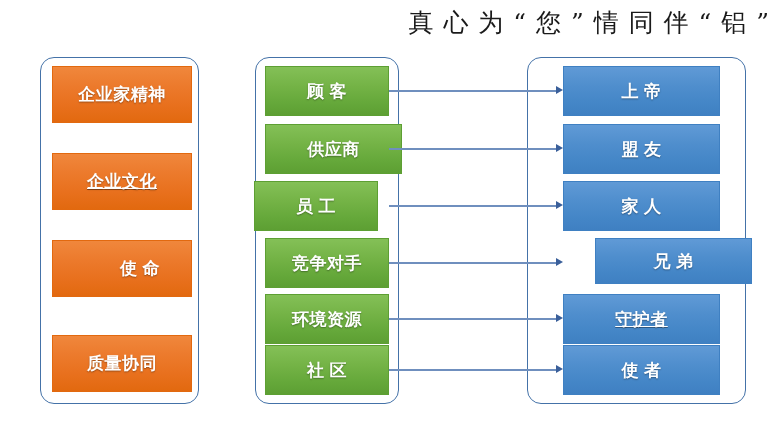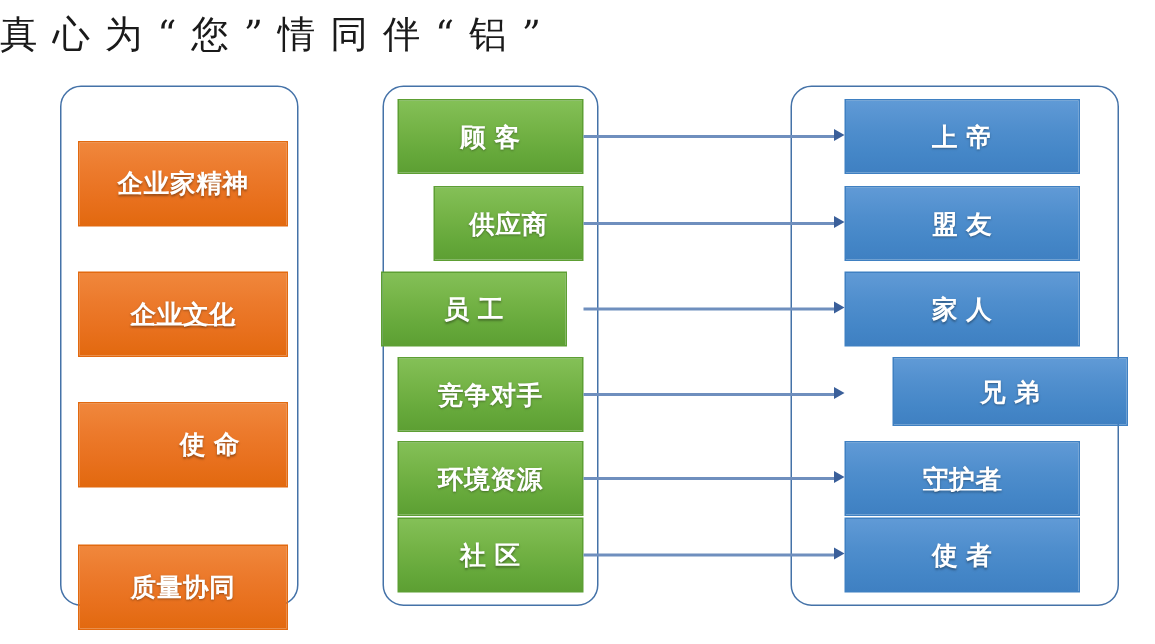--- a/index.html
+++ b/index.html
@@ -9,21 +9,21 @@
     font-family:"Liberation Sans","DejaVu Sans",sans-serif;
     overflow:hidden;
     position:relative;
   }
   #stage{position:absolute;left:0;top:0;width:770px;height:429px;}
 
   
   .title{
     position:absolute;
     left:0;top:6px;width:770px;
-    text-align:left;
+    text-align:right;
     font-family:"DejaVu Serif","Liberation Serif",serif;
     font-size:25px;
     color:#1a1a1a;
     letter-spacing:1px;
     white-space:nowrap;
   }
 
   
   .panel{
     position:absolute;
@@ -46,21 +46,20 @@
     color:#ffffff;
     font-size:17px;
     font-weight:bold;
     text-shadow:0 1px 1.5px rgba(0,0,0,.35);
     letter-spacing:0.5px;
     white-space:nowrap;
   }
   .box.orange{
     background:linear-gradient(180deg,#f0873c 0%,#ec7a2c 35%,#e8701d 70%,#e2690f 100%);
     border:1px solid #e2690f;
-    margin-top:28px;
   }
   .box.green{
     background:linear-gradient(180deg,#84c057 0%,#74b346 40%,#65a83a 75%,#5d9f33 100%);
     border:1px solid #5d9f33;
   }
   .box.blue{
     background:linear-gradient(180deg,#609ad6 0%,#4f8ecd 40%,#4486c7 75%,#3f80c2 100%);
     border:1px solid #3f80c2;
   }
 
@@ -88,21 +87,21 @@
   <div class="panel" id="panel-left"></div>
   <div class="panel" id="panel-mid"></div>
   <div class="panel" id="panel-right"></div>
 
   <div class="box orange" style="left:52px;top:66px;width:140px;height:57px;">企业家精神</div>
   <div class="box orange" style="left:52px;top:153px;width:140px;height:57px;text-decoration:underline;">企业文化</div>
   <div class="box orange" style="left:52px;top:240px;width:140px;height:57px;padding-left:36px;">使  命</div>
   <div class="box orange" style="left:52px;top:335px;width:140px;height:57px;">质量协同</div>
 
   <div class="box green" style="left:265px;top:66px;width:124px;height:50px;">顾  客</div>
-  <div class="box green" style="left:265px;top:124px;width:100px;height:50px;margin-left:24px;">供应商</div>
+  <div class="box green" style="left:265px;top:124px;width:137px;height:50px;">供应商</div>
   <div class="box green" style="left:254px;top:181px;width:124px;height:50px;">员  工</div>
   <div class="box green" style="left:265px;top:238px;width:124px;height:50px;">竞争对手</div>
   <div class="box green" style="left:265px;top:294px;width:124px;height:50px;">环境资源</div>
   <div class="box green" style="left:265px;top:345px;width:124px;height:50px;">社  区</div>
 
   <div class="box blue" style="left:563px;top:66px;width:157px;height:50px;text-align:right;">上  帝</div>
   <div class="box blue" style="left:563px;top:181px;width:157px;height:50px;">家  人</div>
   <div class="box blue" style="left:563px;top:124px;width:157px;height:50px;">盟  友</div>
   <div class="box blue" style="left:595px;top:238px;width:157px;height:46px;">兄  弟</div>
   <div class="box blue" style="left:563px;top:294px;width:157px;height:50px;text-decoration:underline;">守护者</div>

